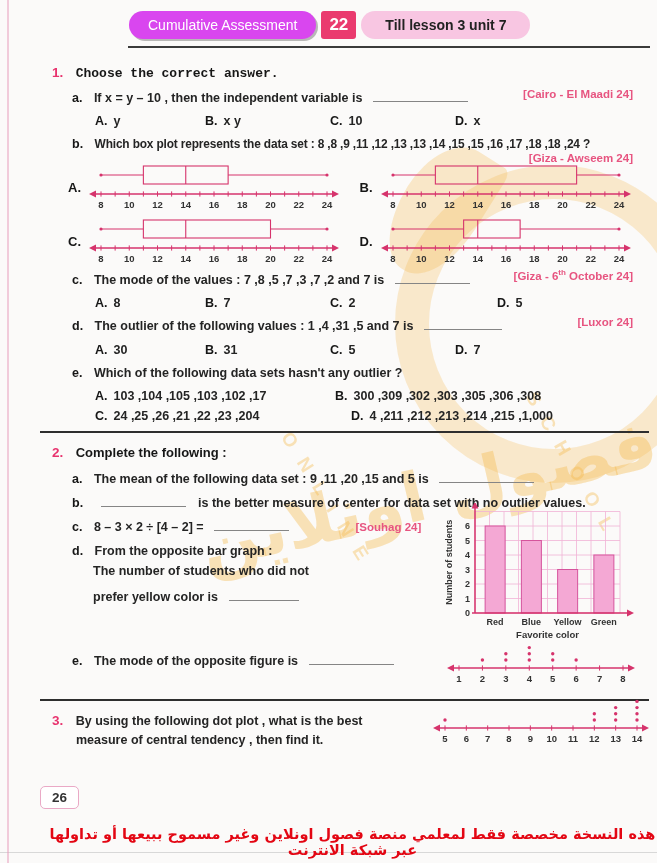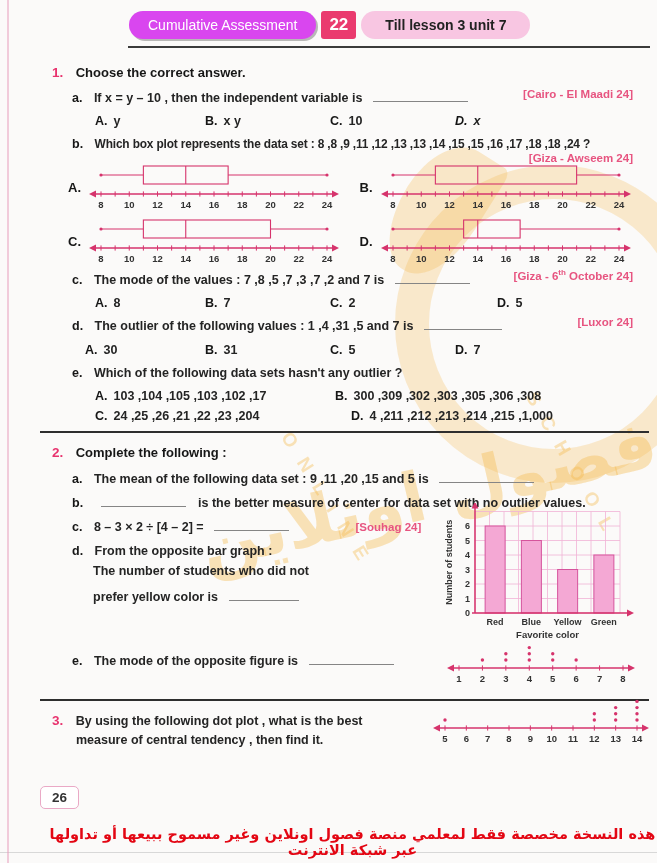--- a/index.html
+++ b/index.html
@@ -58,35 +58,35 @@
 
   <div class="abs hdr">
     <div class="b-dark">Cumulative Assessment</div>
     <div class="b-num">22</div>
     <div class="b-scope">Till lesson 3 unit 7</div>
   </div>
   <div class="hdr-rule"></div>
 
   <div class="abs" style="top:63px;left:52px;">
     <span class="qnum">1.</span>
-    <span class="qtitle" style="margin-left:8px;">Choose the correct answer.</span>
+    <span class="qtitle" style="margin-left:8px;font-family:Liberation Mono, monospace;">Choose the correct answer.</span>
   </div>
 
   <div class="abs" style="top:88px;left:72px;">
     <span class="lt">a.</span>
     <span class="txt">If x = y – 10 , then the independent variable is</span>
     <span class="blank" style="width:95px;"></span>
   </div>
   <div class="abs tag" style="top:88px;right:24px;">[Cairo - El Maadi 24]</div>
 
   <div>
     <div class="abs" style="top:111px;left:95px;"><span class="optlt">A.</span><span class="optlb">y</span></div>
     <div class="abs" style="top:111px;left:205px;"><span class="optlt">B.</span><span class="optlb">x y</span></div>
     <div class="abs" style="top:111px;left:330px;"><span class="optlt">C.</span><span class="optlb">10</span></div>
-    <div class="abs" style="top:111px;left:455px;font-style:italic;"><span class="optlt">D.</span><span class="optlb">x</span></div>
+    <div class="abs" style="top:111px;left:455px;"><span class="optlt">D.</span><span class="optlb">x</span></div>
   </div>
 
   <div class="abs" style="top:134px;left:72px;">
     <span class="lt">b.</span>
     <span class="txt tight">Which box plot represents the data set : 8 ,8 ,9 ,11 ,12 ,13 ,13 ,14 ,15 ,15 ,16 ,17 ,18 ,18 ,24 ?</span>
   </div>
   <div class="abs tag" style="top:152px;right:24px;">[Giza - Awseem 24]</div>
 
   <div class="bp-grid">
     <div class="bp-cell">
@@ -266,21 +266,21 @@
   </div>
 
   <div class="abs" style="top:316px;left:72px;">
     <span class="lt">d.</span>
     <span class="txt">The outlier of the following values : 1 ,4 ,31 ,5 and 7 is</span>
     <span class="blank" style="width:78px;"></span>
   </div>
   <div class="abs tag" style="top:316px;right:24px;">[Luxor 24]</div>
 
   <div>
-    <div class="abs" style="top:340px;left:85px;"><span class="optlt">A.</span><span class="optlb">30</span></div>
+    <div class="abs" style="top:340px;left:95px;"><span class="optlt">A.</span><span class="optlb">30</span></div>
     <div class="abs" style="top:340px;left:205px;"><span class="optlt">B.</span><span class="optlb">31</span></div>
     <div class="abs" style="top:340px;left:330px;"><span class="optlt">C.</span><span class="optlb">5</span></div>
     <div class="abs" style="top:340px;left:455px;"><span class="optlt">D.</span><span class="optlb">7</span></div>
   </div>
 
   <div class="abs" style="top:363px;left:72px;">
     <span class="lt">e.</span>
     <span class="txt">Which of the following data sets hasn't any outlier ?</span>
   </div>
   <div>

